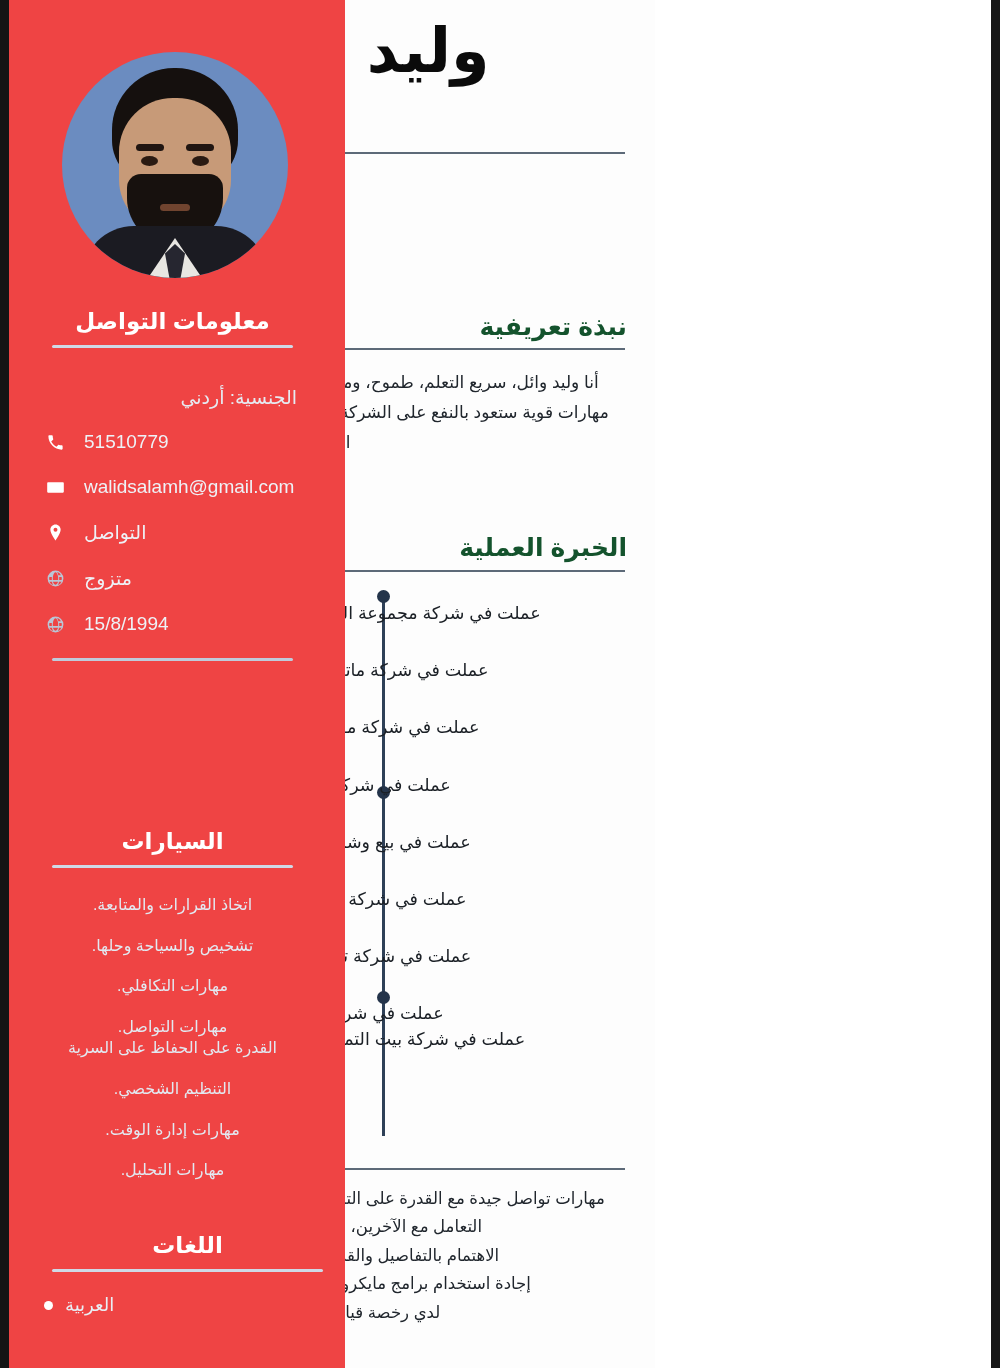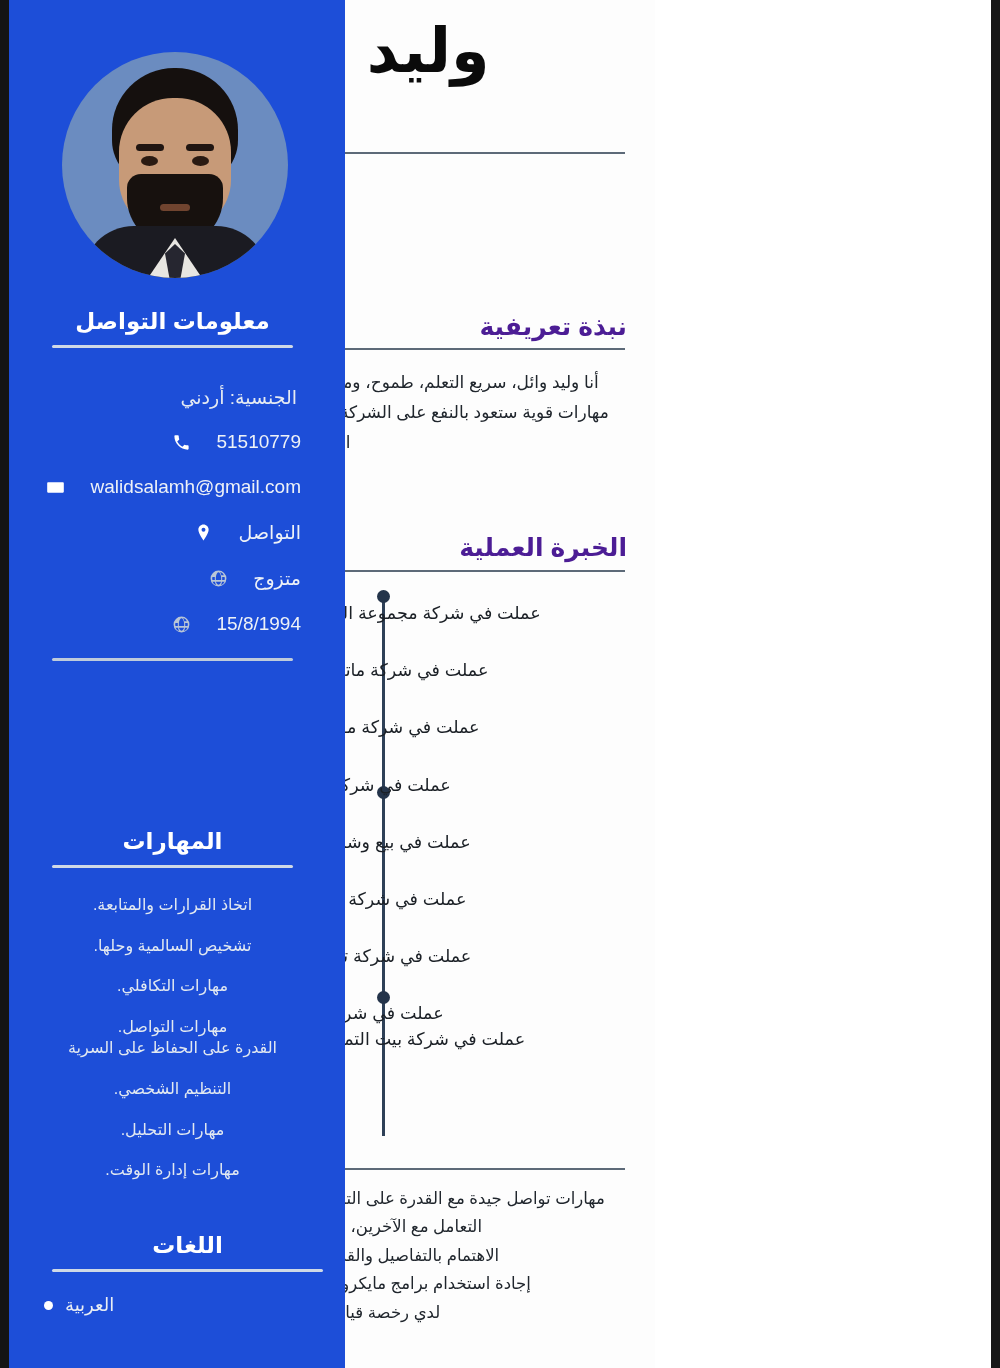--- a/index.html
+++ b/index.html
@@ -28,21 +28,21 @@
   .edge-strip.right { right: 0; background: #171717; }
 
   
   .sidebar {
     position: absolute;
     top: 0;
     right: 655px;   
     left: 0;
     height: 1368px;
     width: 345px;
-    background: #1d4ed8;
+    background: #ef4444;
     z-index: 10;
   }
   .photo-wrap {
     position: absolute;
     top: 52px;
     left: 62px;
     width: 226px;
     height: 226px;
   }
   .photo {
@@ -152,23 +152,22 @@
     color: #e6ebf2;
     font-size: 19px;
     text-align: right;
     padding-right: 4px;
     margin-bottom: 22px;
     margin-top: 31px;
   }
   .c-row {
     display: flex;
     flex-direction: row-reverse;
-    justify-content: flex-end;
     align-items: center;
-    gap: 24px;
+    gap: 18px;
     margin-bottom: 23px;
     direction: rtl;
   }
   .c-ico {
     width: 22px; height: 22px;
     flex: 0 0 22px;
     display: flex; align-items: center; justify-content: center;
     color: #ffffff;
   }
   .c-ico svg { width: 19px; height: 19px; fill: #ffffff; }
@@ -254,21 +253,21 @@
     left: 30px;
     right: 30px;
   }
   #name-rule { top: 152px; }
 
   .sec-head {
     position: absolute;
     right: 28px;
     font-size: 25px;
     font-weight: bold;
-    color: #4c1d95;
+    color: #14532d;
     direction: rtl;
     text-align: center;
   }
   .sec-rule {
     position: absolute;
     height: 2px;
     background: #5d6a78;
     left: 30px;
     right: 30px;
   }
@@ -433,30 +432,30 @@
               </svg>
           </span>
           <span class="c-val ltr">15/8/1994</span>
         </div>
 
         <div class="thin-rule" id="contact-divider" style="margin-left:8px;margin-right:8px"></div>
       </div>
     </div>
 
     <div id="skills-block">
-      <div class="side-head">المهارات</div>
+      <div class="side-head">السيارات</div>
       <div class="side-rule"></div>
       <div class="skill-list">
         <div class="skill">اتخاذ القرارات والمتابعة.</div>
-        <div class="skill">تشخيص السالمية وحلها.</div>
+        <div class="skill">تشخيص والسياحة وحلها.</div>
         <div class="skill">مهارات التكافلي.</div>
         <div class="skill">مهارات التواصل.<br>القدرة على الحفاظ على السرية</div>
         <div class="skill">التنظيم الشخصي.</div>
+        <div class="skill">مهارات إدارة الوقت.</div>
         <div class="skill">مهارات التحليل.</div>
-        <div class="skill">مهارات إدارة الوقت.</div>
       </div>
     </div>
 
     <div id="lang-block">
       <div class="side-head">اللغات</div>
       <div class="side-rule"></div>
       <div class="lang-list">
         <div class="lang-row">
           <span class="lang-dot"></span>
           <span class="lang-name">العربية</span>

